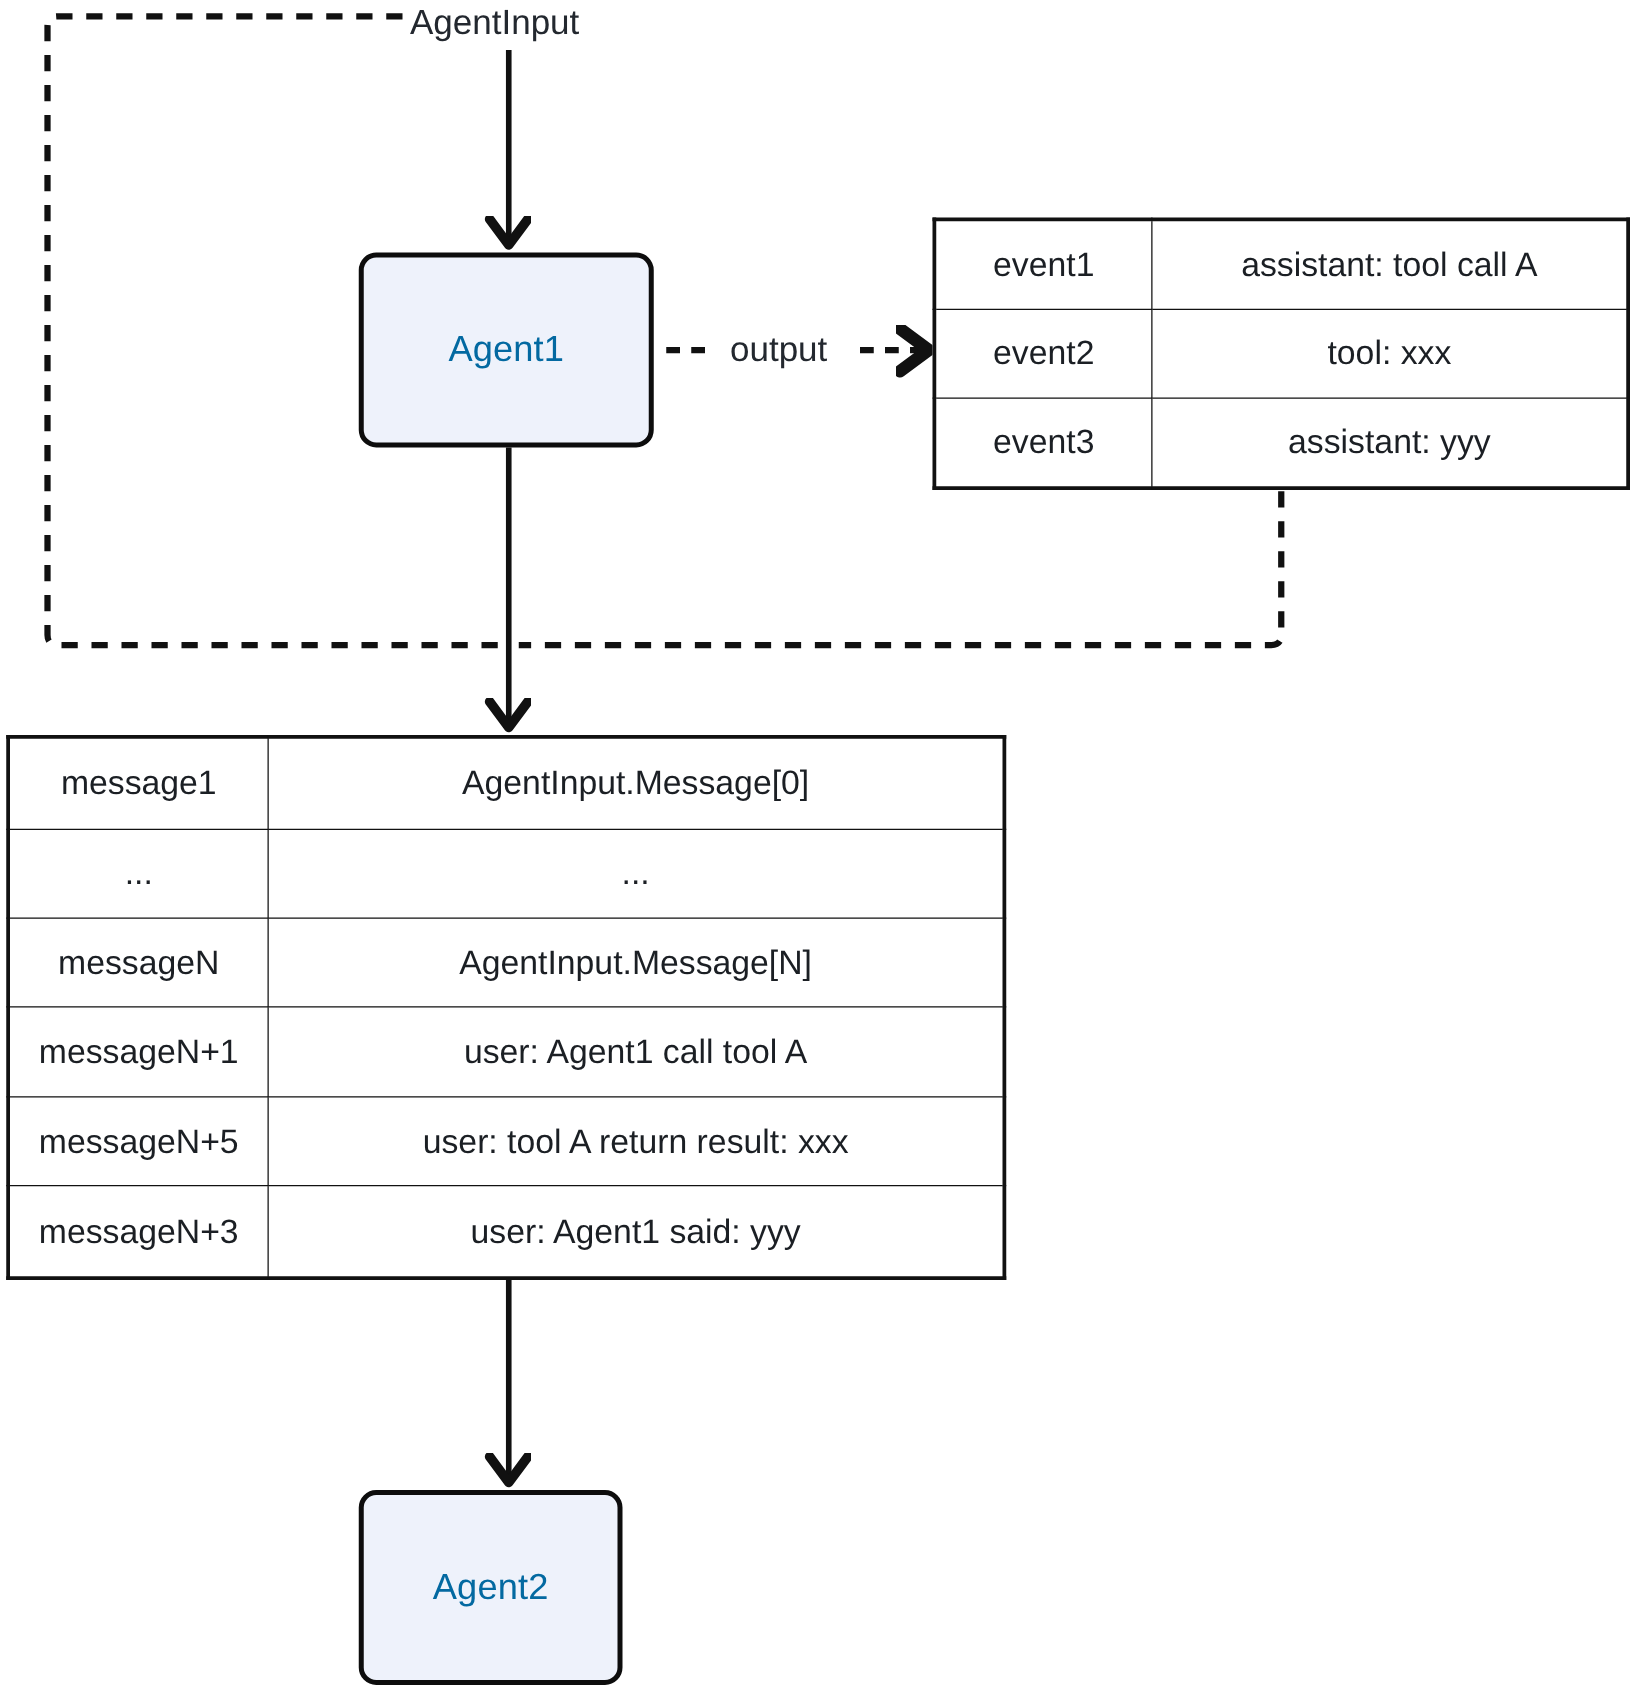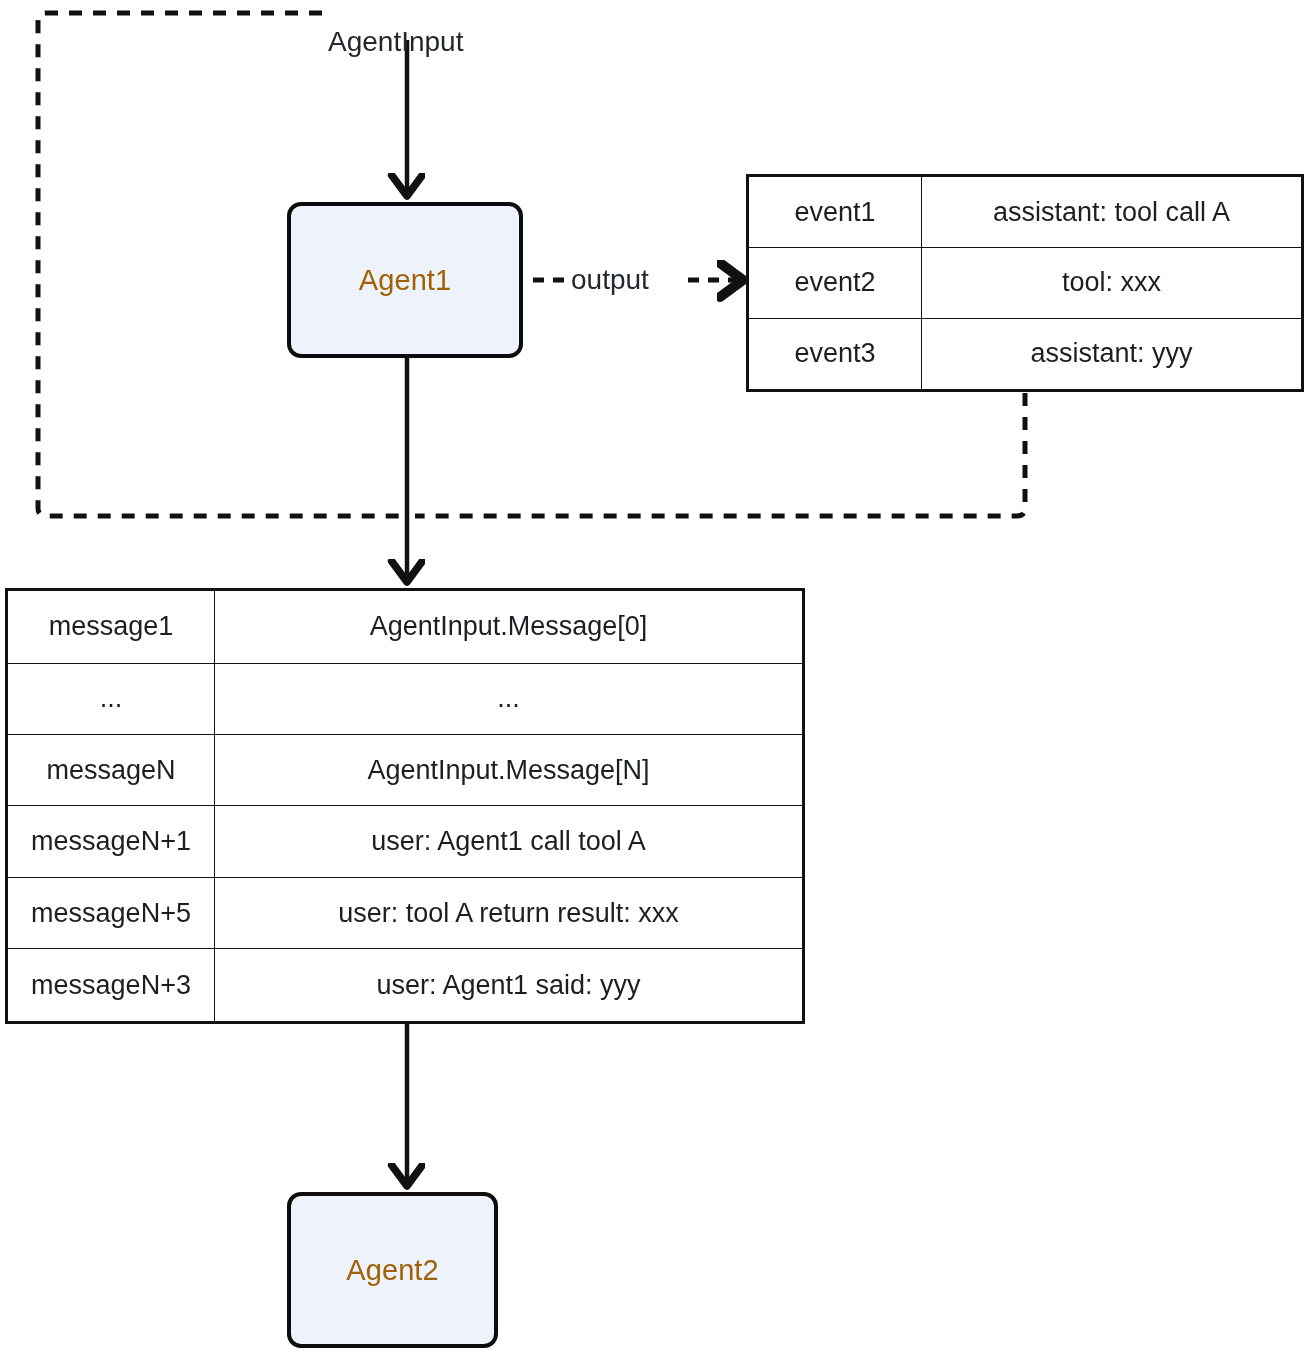--- a/index.html
+++ b/index.html
@@ -30,21 +30,21 @@
     box-sizing: border-box;
     background: #eef2fb;
     border: 4px solid #0d0d0d;
     border-radius: 14px;
     display: flex;
     align-items: center;
     justify-content: center;
   }
   .node-label {
     font-size: 29px;
-    color: #a16207;
+    color: #0369a1;
     font-family: "Liberation Sans", sans-serif;
     letter-spacing: 0.1px;
     text-align: right;
   }
   .grid-table {
     position: absolute;
     box-sizing: border-box;
     border: 3px solid #111111;
     background: #ffffff;
     border-collapse: collapse;
@@ -90,23 +90,23 @@
 
     <line x1="533" y1="280" x2="570" y2="280" stroke="#111111" stroke-width="5" stroke-dasharray="11,9"></line>
 
     <line x1="688" y1="280" x2="742" y2="280" stroke="#111111" stroke-width="5" stroke-dasharray="11,9" marker-end="url(#arrowDashHead)"></line>
 
     <path d="M 1025,393 L 1025,508 Q 1025,516 1017,516 L 415,516" fill="none" stroke="#111111" stroke-width="5" stroke-dasharray="13,11" stroke-linecap="butt"></path>
 
     <line x1="407" y1="1024" x2="407" y2="1186" stroke="#111111" stroke-width="4.5" marker-end="url(#arrowSolid)"></line>
   </svg>
 
-  <div class="edge-label" style="left:328px; top:2px;margin-top:24px;">AgentInput</div>
+  <div class="edge-label" style="left:328px; top:2px;">AgentInput</div>
 
-  <div class="edge-label" style="left:571px; top:264px;">output</div>
+  <div class="edge-label" style="left:584px; top:264px;">output</div>
 
   <div class="node-box" style="left:287px; top:202px; width:236px; height:156px;">
     <span class="node-label">Agent1</span>
   </div>
 
   <div class="node-box" style="left:287px; top:1192px; width:211px; height:156px;">
     <span class="node-label">Agent2</span>
   </div>
 
   <table class="grid-table" style="left:746px; top:174px; width:558px; height:218px;">

